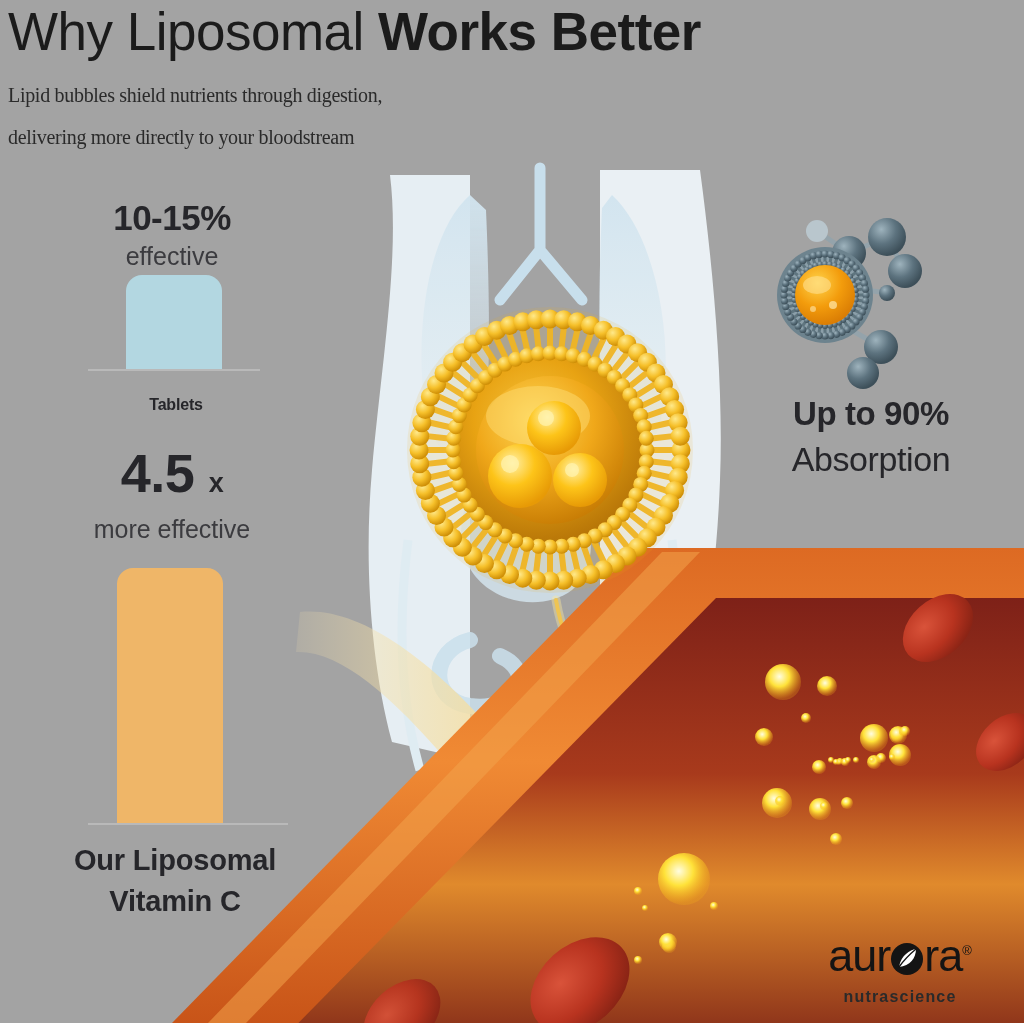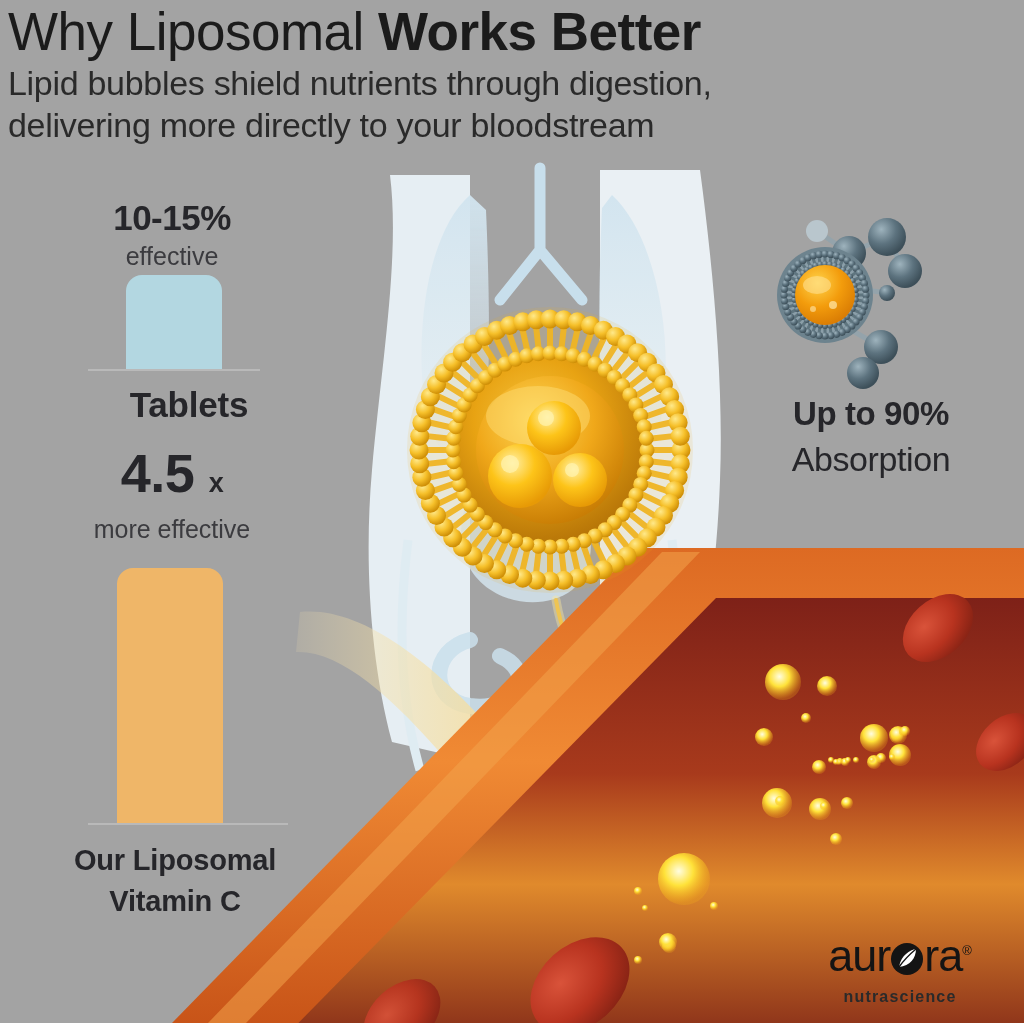--- a/index.html
+++ b/index.html
@@ -37,26 +37,27 @@
   .title {
     font-size: 53px;
     line-height: 60px;
     color: #1b1b1b;
     font-weight: 400;
     letter-spacing: -0.5px;
     white-space: nowrap;
   }
   .title .bold { font-weight: 700; }
   .subtitle {
-    margin-top: 0;
-    font-size: 34px;
+    margin-top: 12px;
+    font-size: 20px;
     line-height: 42px;
     color: #2a2a2a;
     font-weight: 300;
     letter-spacing: -0.3px;
+    font-family: Liberation Serif, serif;
   }
   .subtitle .line { display: block; white-space: nowrap; }
 
   
   .chart-block { position: absolute; }
 
   .stat-value {
     text-align: center;
     color: #26262a;
     font-weight: 700;
@@ -84,21 +85,21 @@
     letter-spacing: -0.2px;
     line-height: 38px;
   }
 
   
   #tablets-stat      { left: 36px; top: 198px; width: 272px; }
   #tablets-stat .stat-value { font-size: 35px; line-height: 40px; }
   #tablets-stat .stat-sub   { font-size: 25px; line-height: 32px; margin-top: 2px; }
   #tablets-bar      { left: 126px; top: 275px; width: 96px; height: 96px; background: #b3d7e1; }
   #tablets-baseline { left: 88px;  top: 369px; width: 172px; }
-  #tablets-label    { left: 89px;  top: 386px; width: 200px; font-size: 35px; }
+  #tablets-label    { left: 76px;  top: 386px; width: 200px; font-size: 16px; }
 
   
   #lipo-stat        { left: 36px; top: 444px; width: 272px; }
   #lipo-stat .stat-value { font-size: 54px; line-height: 58px; }
   #lipo-stat .stat-value .unit { font-size: 27px; font-weight: 700; }
   #lipo-stat .stat-sub   { font-size: 25px; line-height: 32px; margin-top: 1px; }
   #lipo-bar         { left: 117px; top: 568px; width: 106px; height: 256px; background: #efb668; }
   #lipo-baseline    { left: 88px;  top: 823px; width: 200px; }
   #lipo-label       { left: 20px;  top: 840px; width: 310px; font-size: 29px; line-height: 41px; }
 

